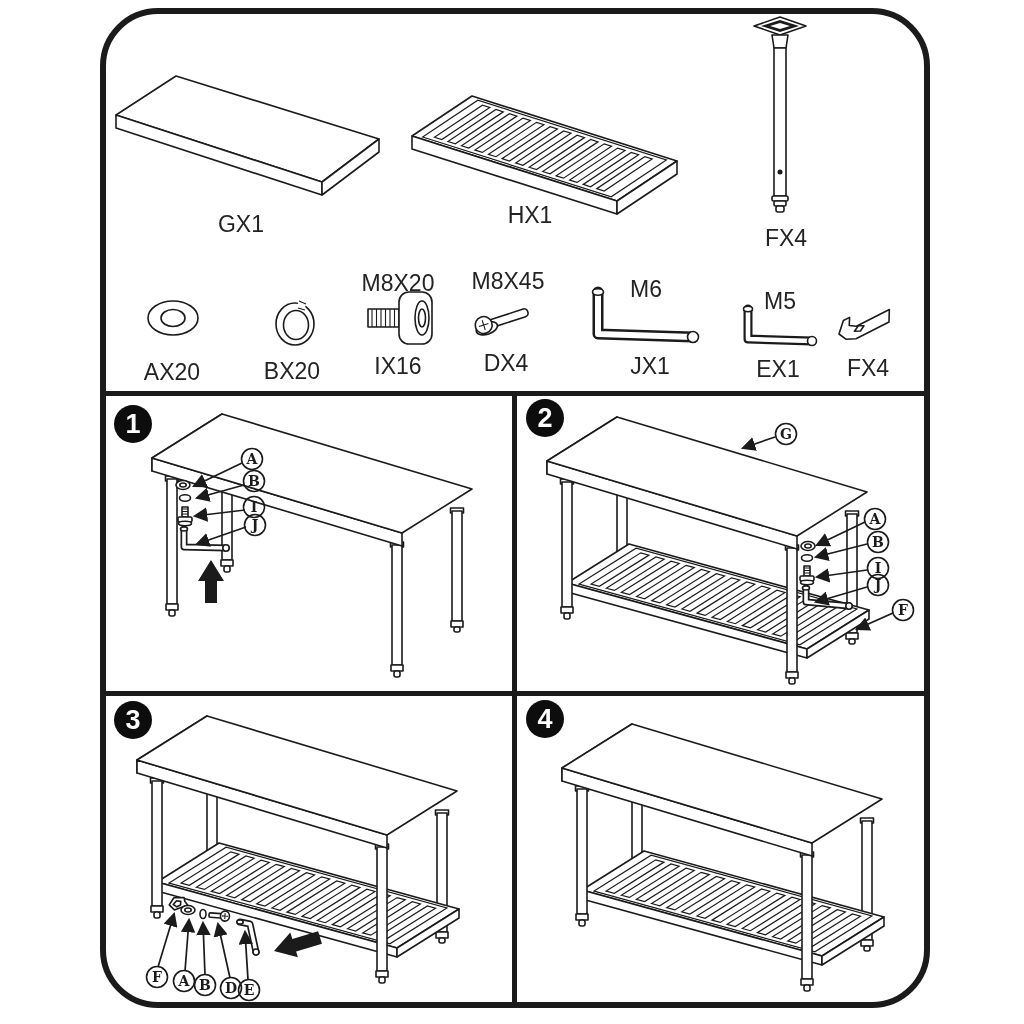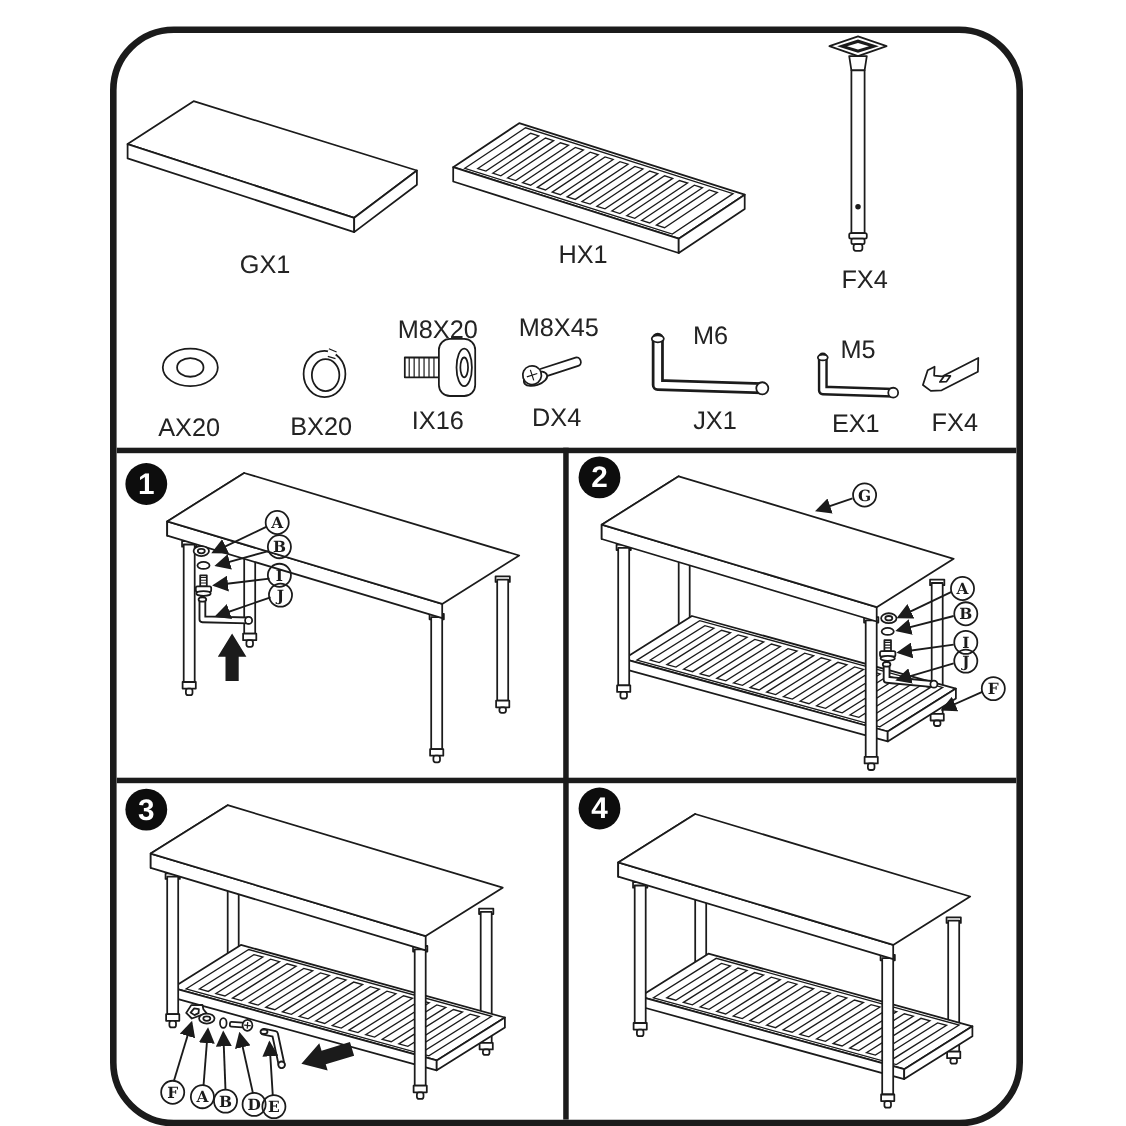--- a/index.html
+++ b/index.html
@@ -1,18 +1,18 @@
 <!DOCTYPE html>
 <html><head>
 <meta charset="utf-8">
 <style>
   html,body{margin:0;padding:0;background:#ffffff;}
   .sheet{position:relative;width:1024px;height:1024px;background:#ffffff;
          font-family:"Liberation Sans",sans-serif;overflow:hidden;}
-  .frame{position:absolute;left:100px;top:24px;width:818px;height:988px;
+  .frame{position:absolute;left:100px;top:8px;width:818px;height:988px;
          border:6px solid #1b1b1b;border-radius:58px;overflow:hidden;background:#fff;}
   .div-h1{position:absolute;left:0;top:377px;width:818px;height:5px;background:#1b1b1b;}
   .div-v {position:absolute;left:406px;top:377px;width:5px;height:611px;background:#1b1b1b;}
   .div-h2{position:absolute;left:0;top:677px;width:818px;height:5px;background:#1b1b1b;}
   .panel{position:absolute;}
   .panel svg{display:block;}
   #p1{left:0;top:382px;width:406px;height:295px;}
   #p2{left:411px;top:382px;width:407px;height:295px;}
   #p3{left:0;top:682px;width:406px;height:306px;}
   #p4{left:411px;top:682px;width:407px;height:306px;}

